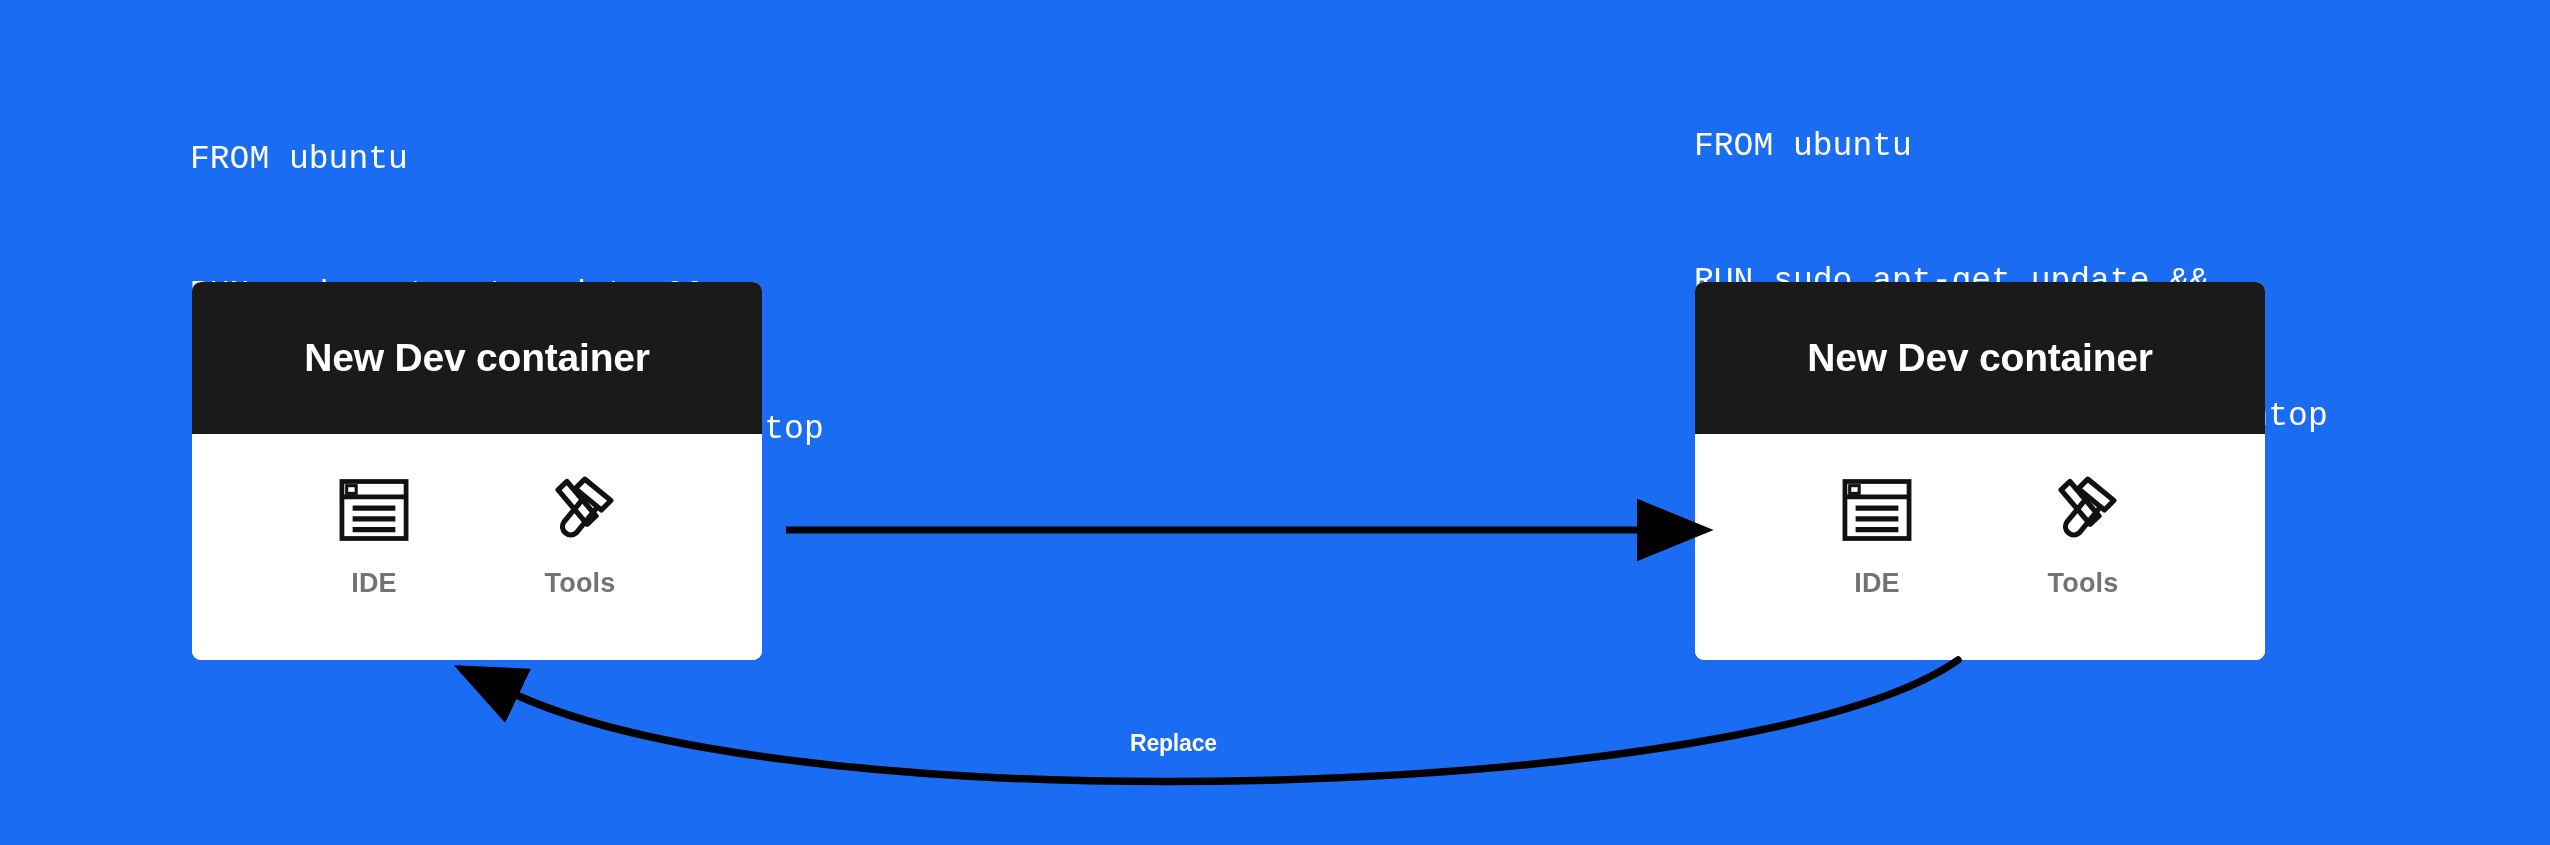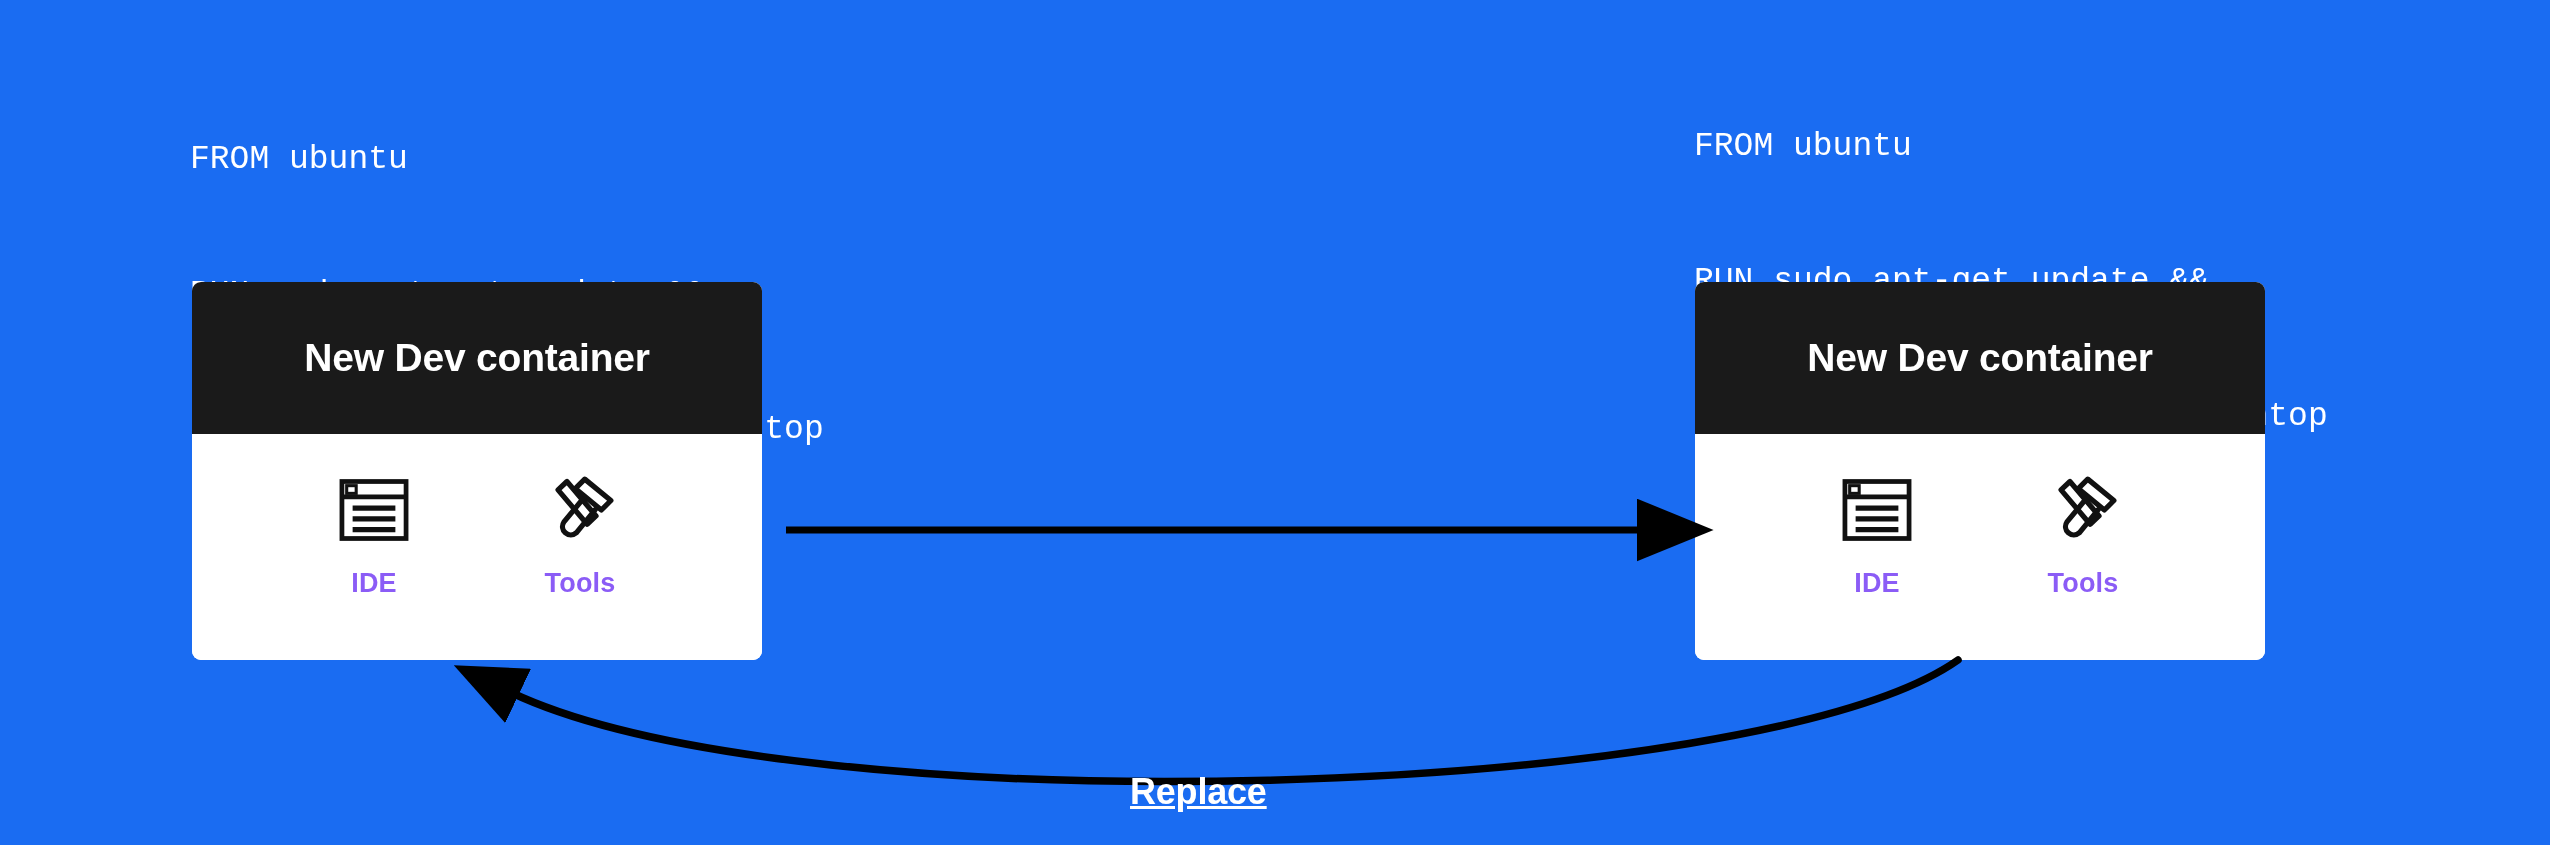--- a/index.html
+++ b/index.html
@@ -83,21 +83,21 @@
   .app-icon {
     width: 76px;
     height: 76px;
     display: block;
   }
   .app-label {
     margin-top: 20px;
     font-family: "Liberation Sans", sans-serif;
     font-size: 27px;
     font-weight: bold;
-    color: #8b5cf6;
+    color: #737373;
     letter-spacing: 0.2px;
   }
 
   
   #arrows {
     position: absolute;
     left: 0; top: 0;
     width: 2550px;
     height: 845px;
     pointer-events: none;
@@ -112,24 +112,23 @@
     white-space: nowrap;
   }
   #label-update {
     left: 1055px;
     top: 455px;
     font-size: 36px;
     letter-spacing: -0.2px;
   }
   #label-replace {
     left: 1130px;
-    top: 771px;
-    font-size: 36px;
+    top: 730px;
+    font-size: 23px;
     letter-spacing: -0.2px;
-    text-decoration: underline;
   }
 </style>
 </head>
 <body>
 
 <div id="stage">
 
   <div class="code-block" id="code-left">
     <span class="code-line">FROM ubuntu</span>
     <span class="code-line">RUN sudo apt-get update &amp;&amp;</span>

